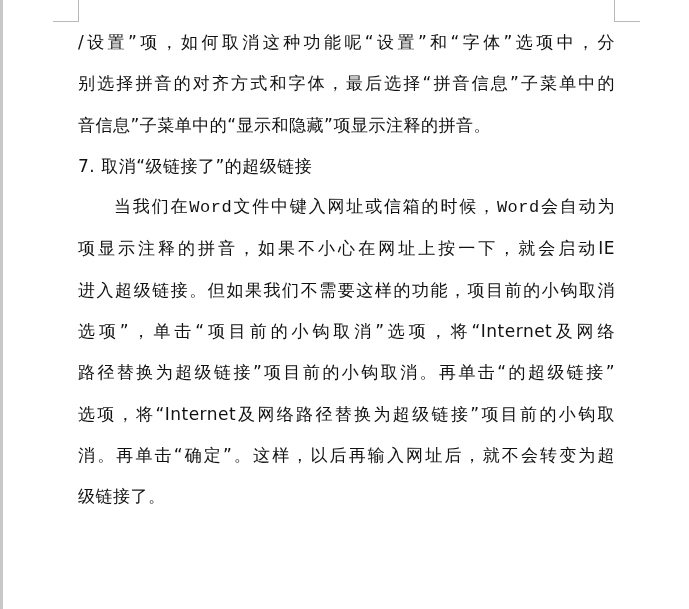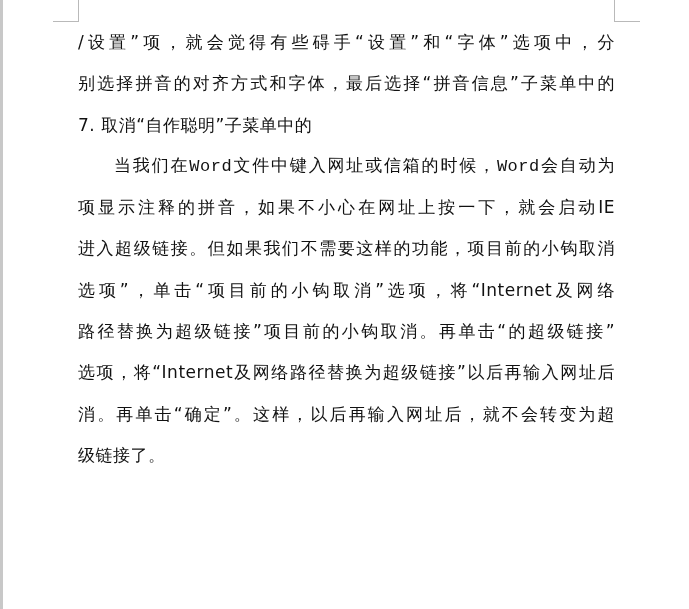--- a/index.html
+++ b/index.html
@@ -67,32 +67,33 @@
   </style>
 </head>
 <body>
 
 <div class="left-strip"></div>
 <div class="corner corner-tl"></div>
 <div class="corner corner-tr"></div>
 
 <div class="page-body">
   <div>
-    <div class="line">/设置”项，就会觉得有些碍手“设置”和“字体”选项中，分</div>
+    <div class="line">/设置”项，如何取消这种功能呢“设置”和“字体”选项中，分</div>
     <div class="line">别选择拼音的对齐方式和字体，最后选择“拼音信息”子菜单中的</div>
+    <div class="line last">音信息”子菜单中的“显示和隐藏”项显示注释的拼音。</div>
   </div>
 
   <div class="line heading">
     <span>7.</span>
-    <span>取消“自作聪明”子菜单中的</span>
+    <span>取消“级链接了”的超级链接</span>
   </div>
 
   <div>
     <div class="line indent">当我们在Word文件中键入网址或信箱的时候，Word会自动为</div>
     <div class="line">项显示注释的拼音，如果不小心在网址上按一下，就会启动IE</div>
     <div class="line">进入超级链接。但如果我们不需要这样的功能，项目前的小钩取消</div>
     <div class="line">选项”，单击“项目前的小钩取消”选项，将“Internet及网络</div>
     <div class="line">路径替换为超级链接”项目前的小钩取消。再单击“的超级链接”</div>
-    <div class="line">选项，将“Internet及网络路径替换为超级链接”以后再输入网址后</div>
+    <div class="line">选项，将“Internet及网络路径替换为超级链接”项目前的小钩取</div>
     <div class="line">消。再单击“确定”。这样，以后再输入网址后，就不会转变为超</div>
     <div class="line last">级链接了。</div>
   </div>
 </div>
 
 </body></html>

